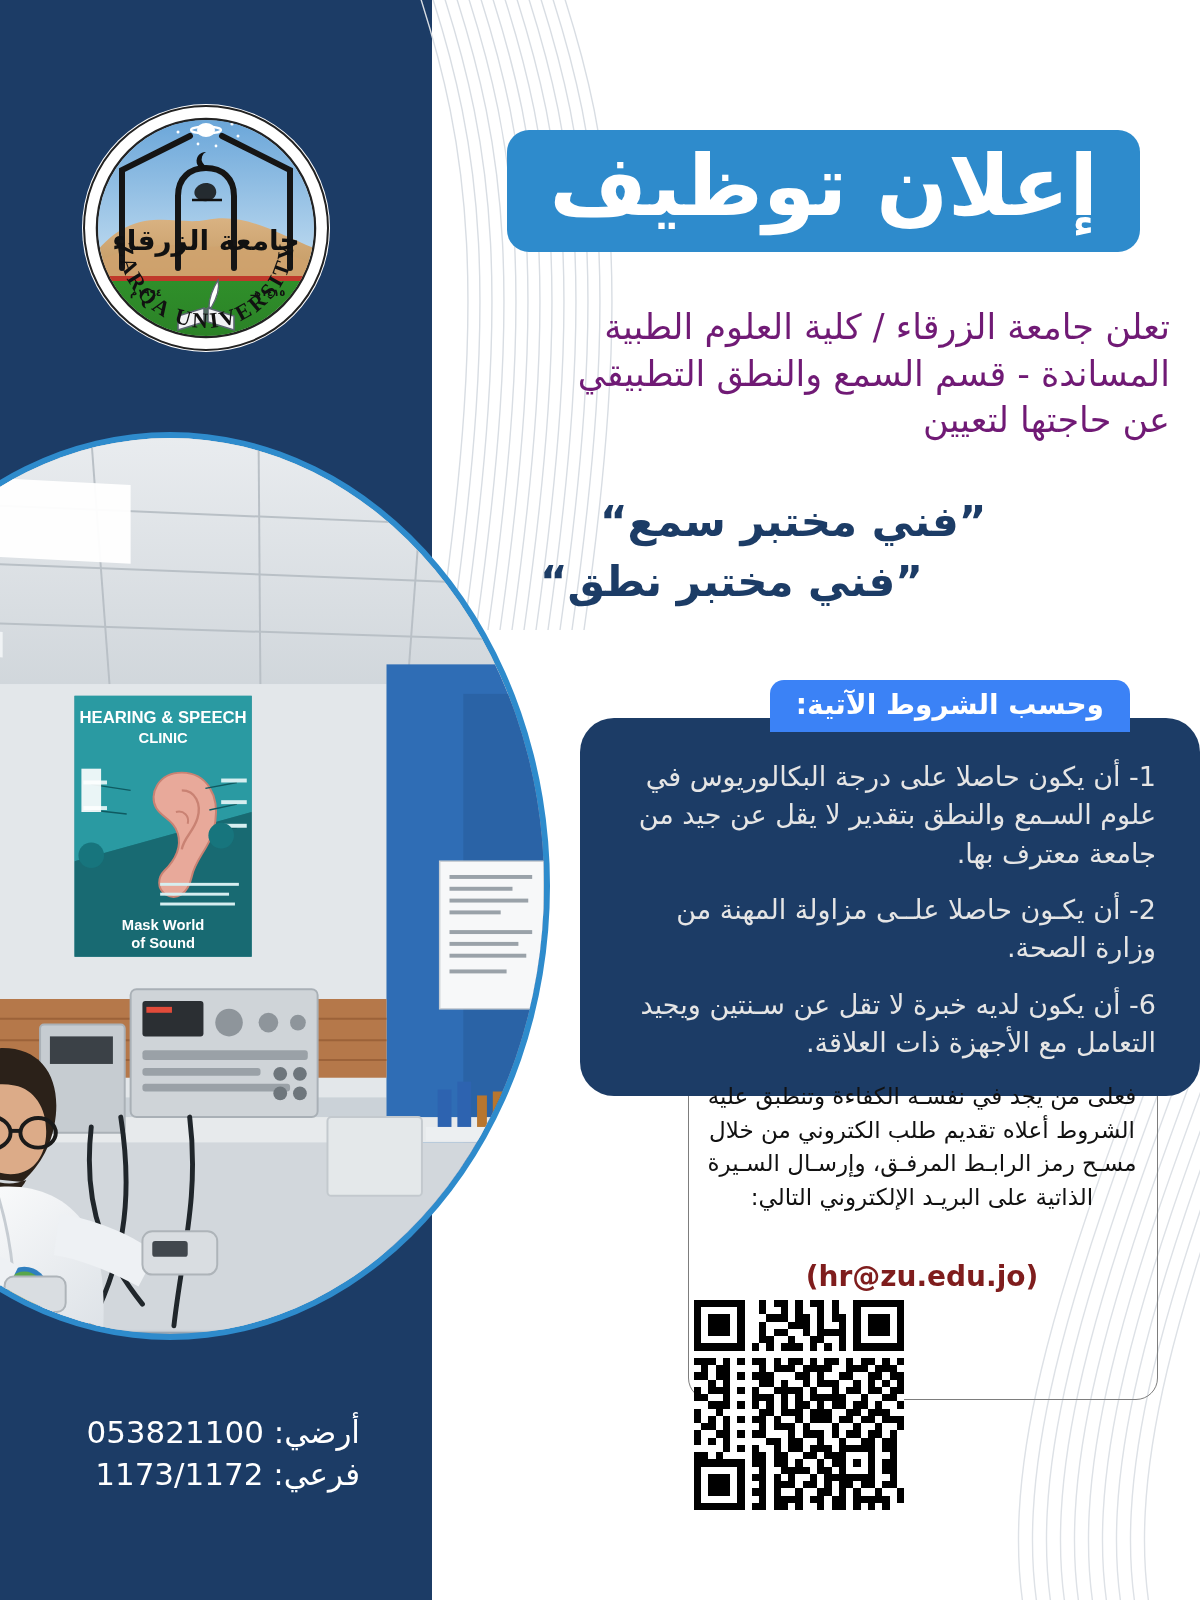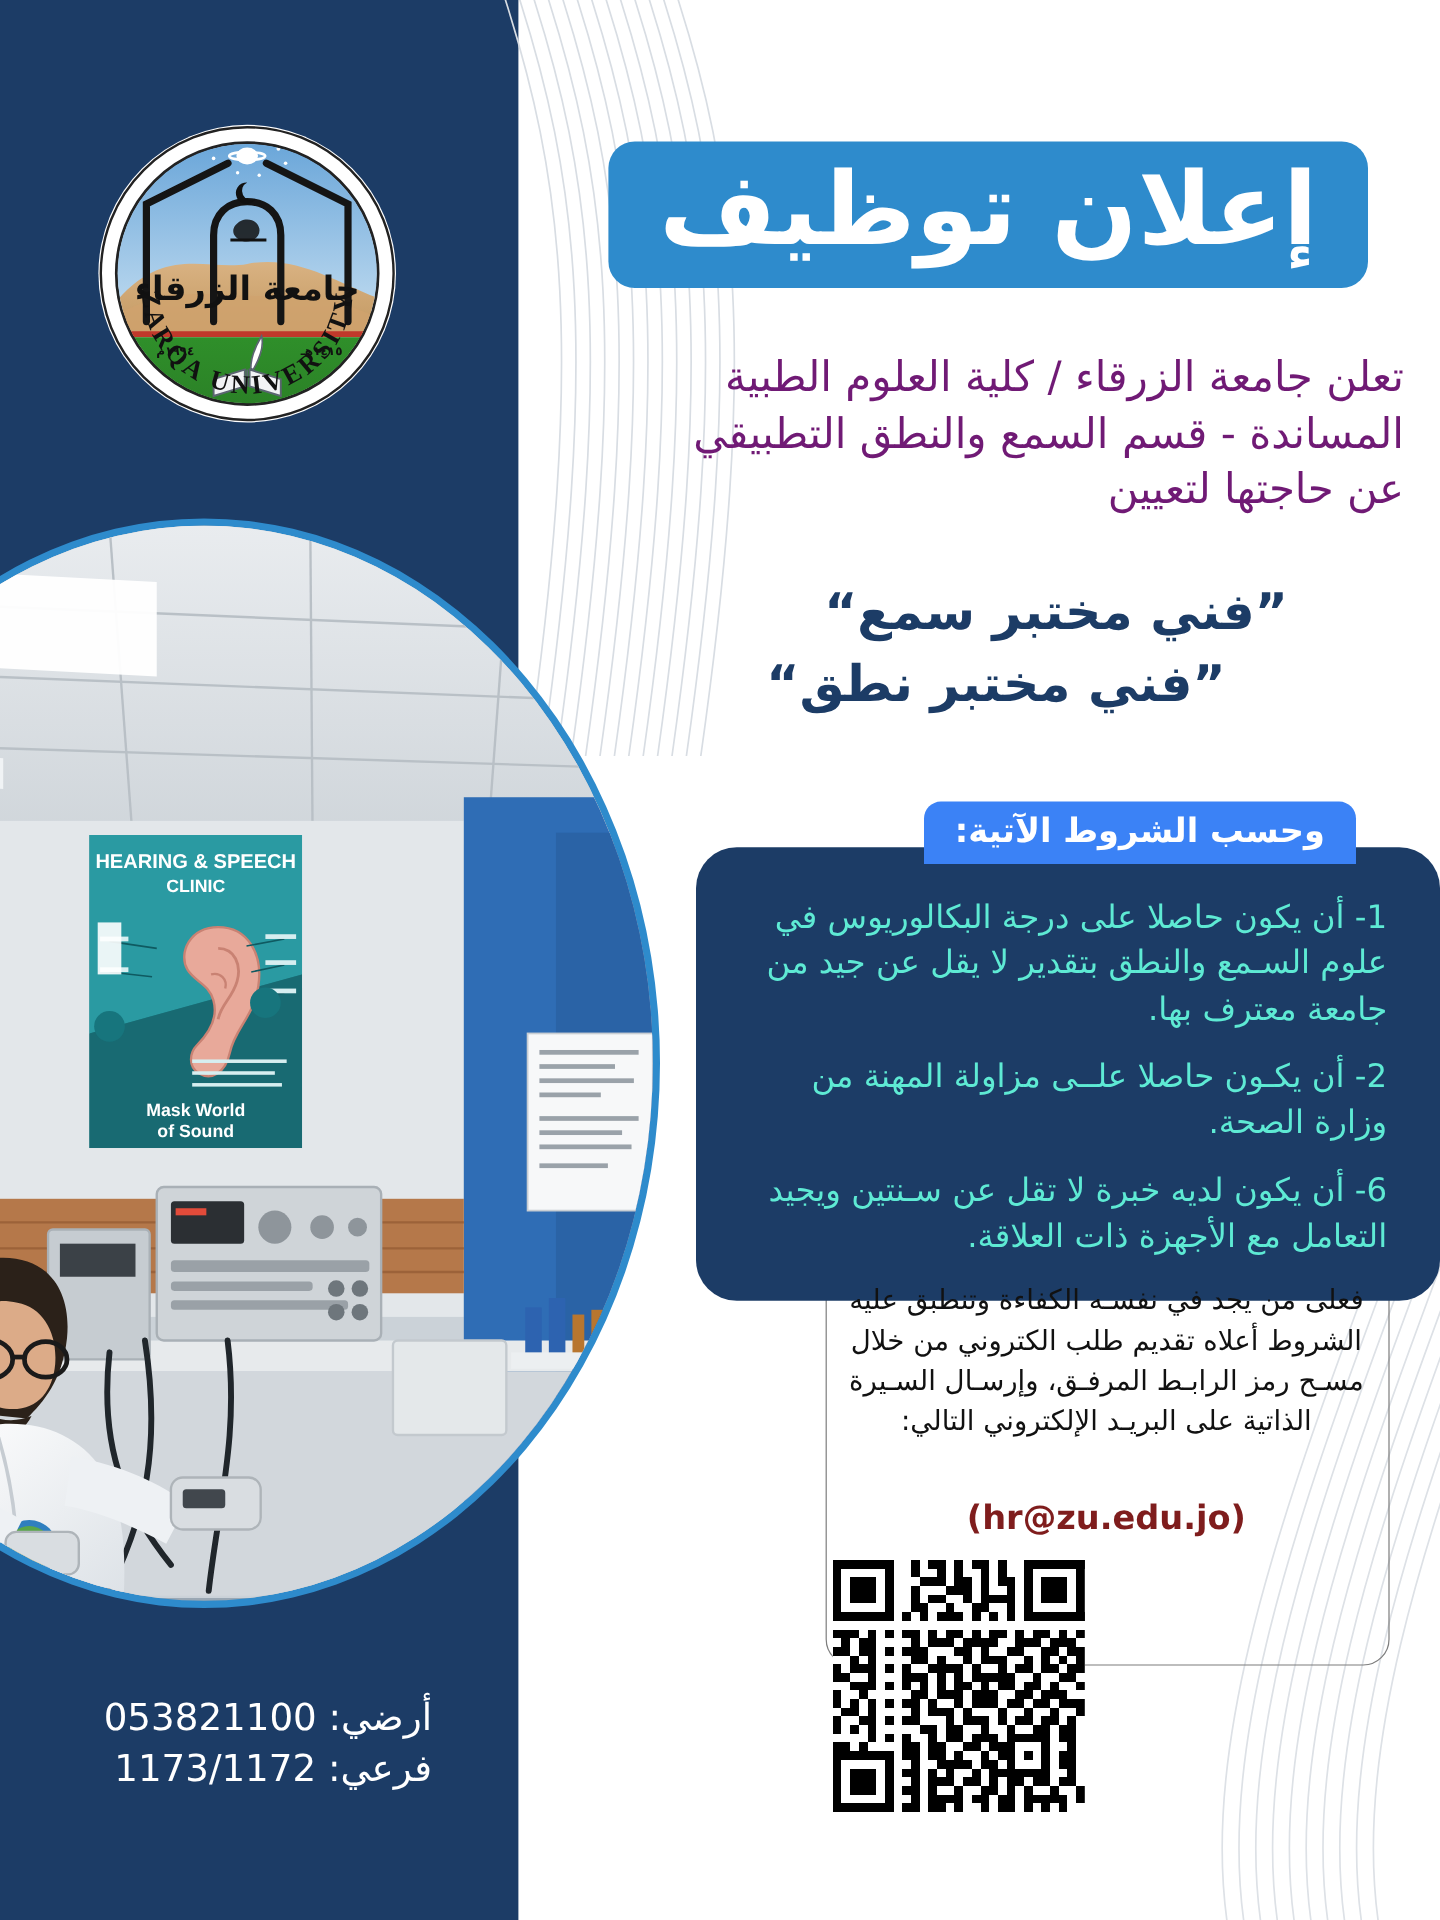--- a/index.html
+++ b/index.html
@@ -35,60 +35,60 @@
     position:absolute; left:-210px; top:432px; width:760px; height:908px;
     z-index:4;
     border-radius:50% / 50%;
     overflow:hidden;
     border:6px solid #2e8bcc;
     background:#9aa7b3;
   }
   .photo-inner { position:absolute; inset:0; }
 
   
-  .right-col { position:absolute; left:520px; top:0; width:680px; height:1402px; z-index:5; }
+  .right-col { position:absolute; left:520px; top:12px; width:680px; height:1402px; z-index:5; }
 
   .title-badge {
     position:absolute; right:60px; top:118px;
     background:#2e8bcc; color:#fff;
     border-radius:22px;
     padding:14px 42px 24px 42px;
     font-size:84px; font-weight:bold; line-height:1.0;
     letter-spacing:-1px;
     white-space:nowrap;
   }
 
   .intro {
     position:absolute; right:30px; top:292px; width:630px;
     color:#701a75; font-size:35px; line-height:1.33; font-weight:500;
     text-align:right;
   }
 
   .jobs {
     position:absolute; right:40px; top:480px; width:620px;
     color:#1c3c66; font-size:42px; font-weight:bold; line-height:1.42;
-    text-align:center;
+    text-align:left;
   }
   .job-line { display:block; }
   .job-line.j1 { padding-left:60px; }
   .job-line.j2 { padding-left:0px; padding-right:40px; }
 
   
   .cond-head {
     position:absolute; right:70px; top:668px;
     background:#3b82f6; color:#fff;
     border-radius:14px 14px 0 0;
     padding:8px 26px 10px 26px;
     font-size:28px; font-weight:bold; line-height:1.2;
     z-index:7; white-space:nowrap;
   }
 
   .cond-box {
     position:absolute; right:0px; top:706px; width:620px;
-    background:#1c3c66; color:#5eead4;
+    background:#1c3c66; color:#e5e5e5;
     border-radius:34px;
     padding:40px 44px 34px 48px;
     z-index:6;
   }
   .cond-item {
     font-size:27px; line-height:1.42; margin-bottom:18px; text-align:right;
     font-weight:500;
   }
   .cond-item:last-child { margin-bottom:0; }
 

